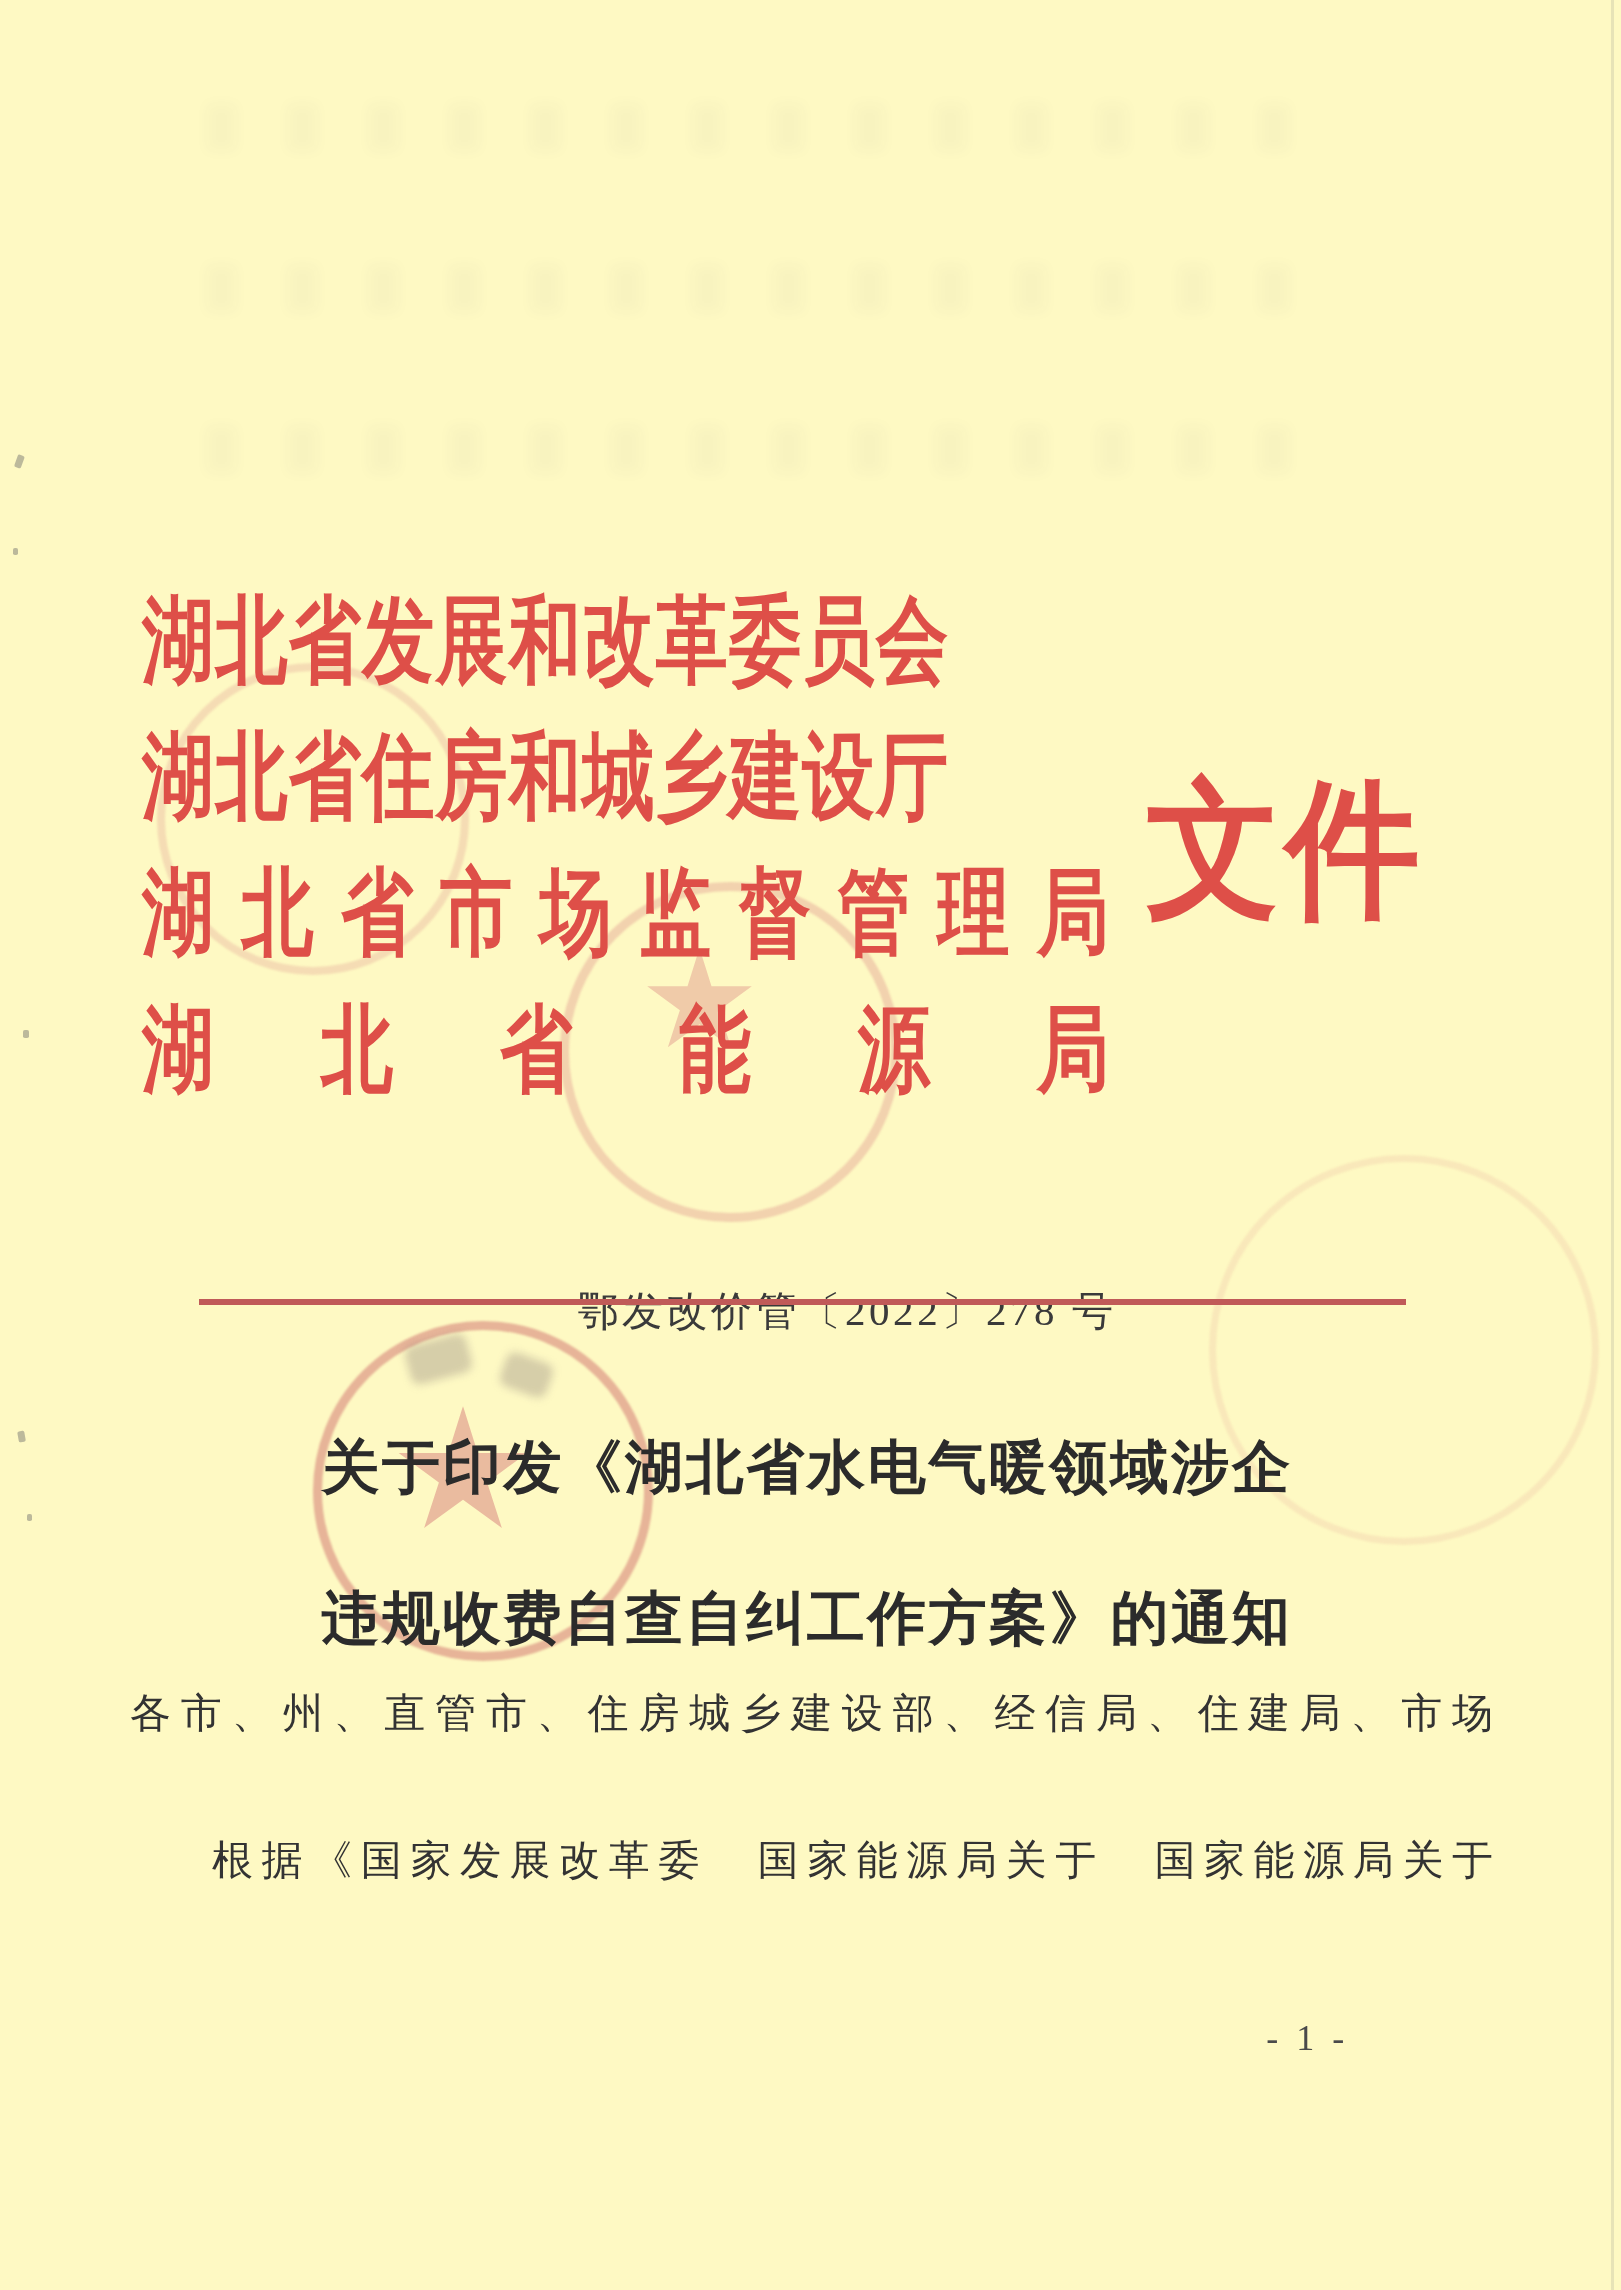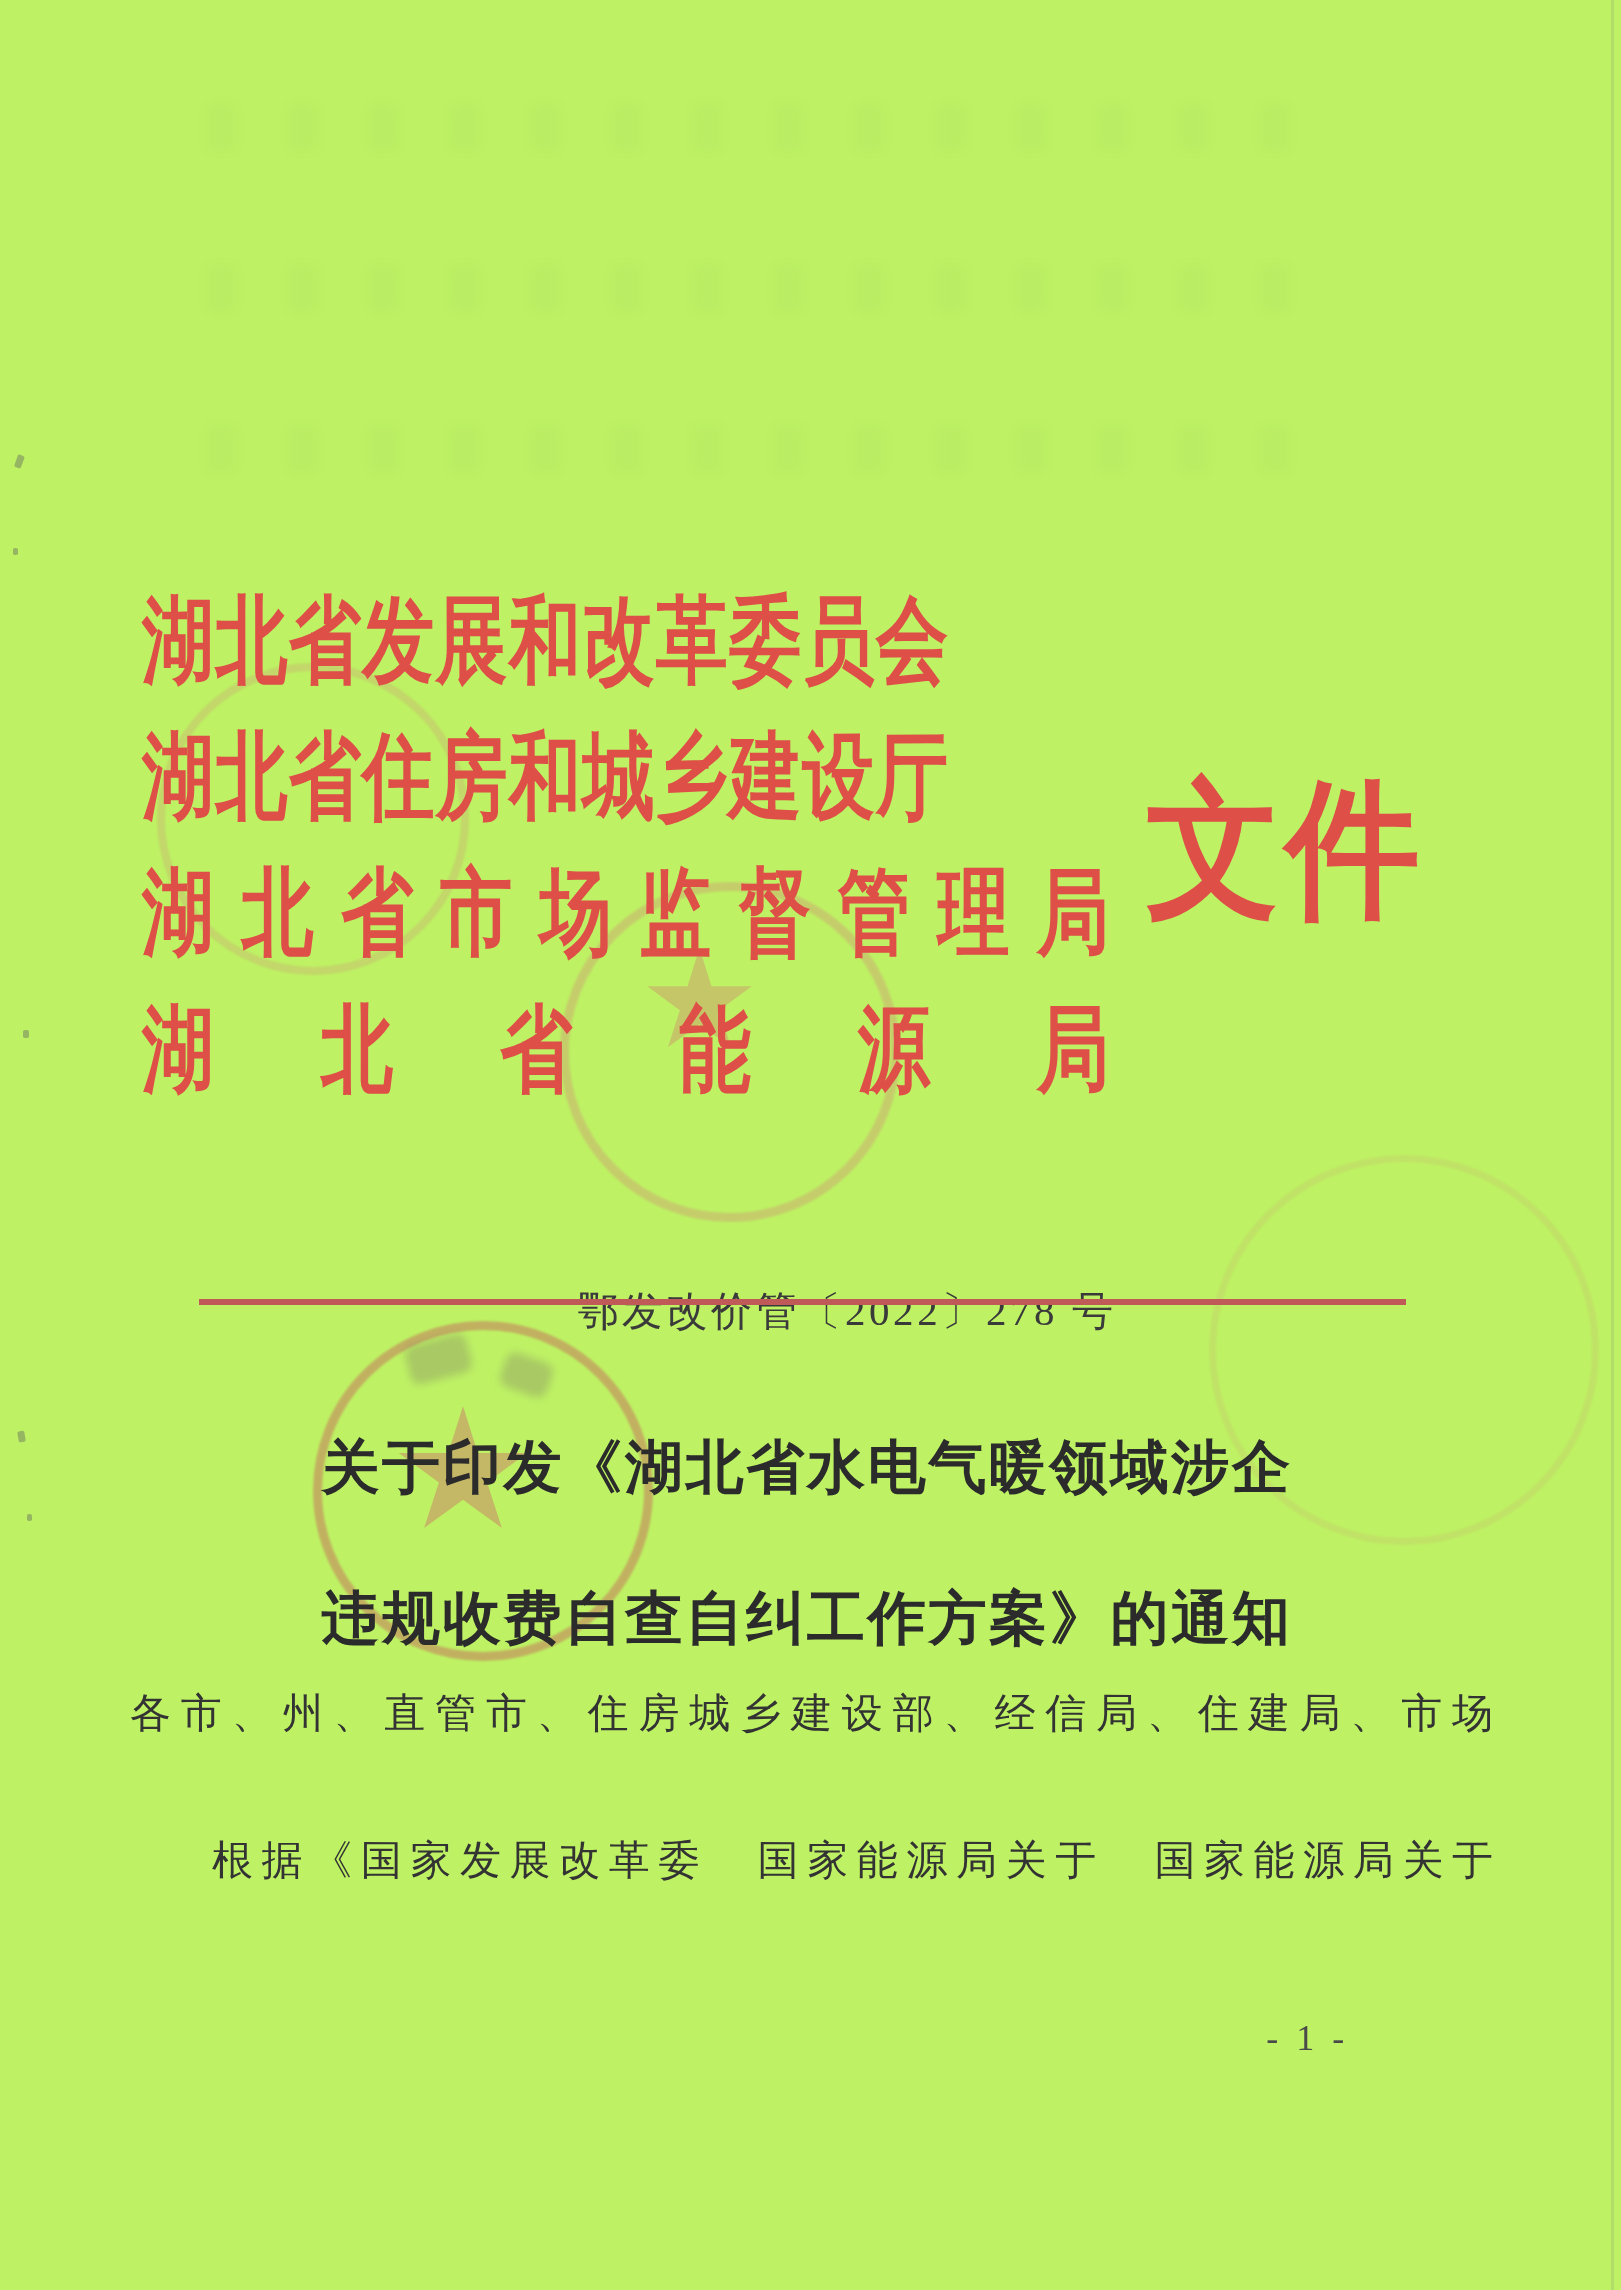--- a/index.html
+++ b/index.html
@@ -1,21 +1,21 @@
 <!DOCTYPE html>
 <html style="font-size:14.3px"><head>
 <meta charset="utf-8">
 <style>
   html, body { margin: 0; padding: 0; background: #ffffff; }
 
   .page {
     position: relative;
     width: 1622px;
     height: 2291px;
-    background: #bef264;
+    background: #fef9c3;
     overflow: hidden;
     font-family: "Liberation Serif", "DejaVu Serif", serif;
   }
 
   
   .ghost-row {
     position: absolute;
     left: 206px;
     width: 1119px;
     height: 49px;

